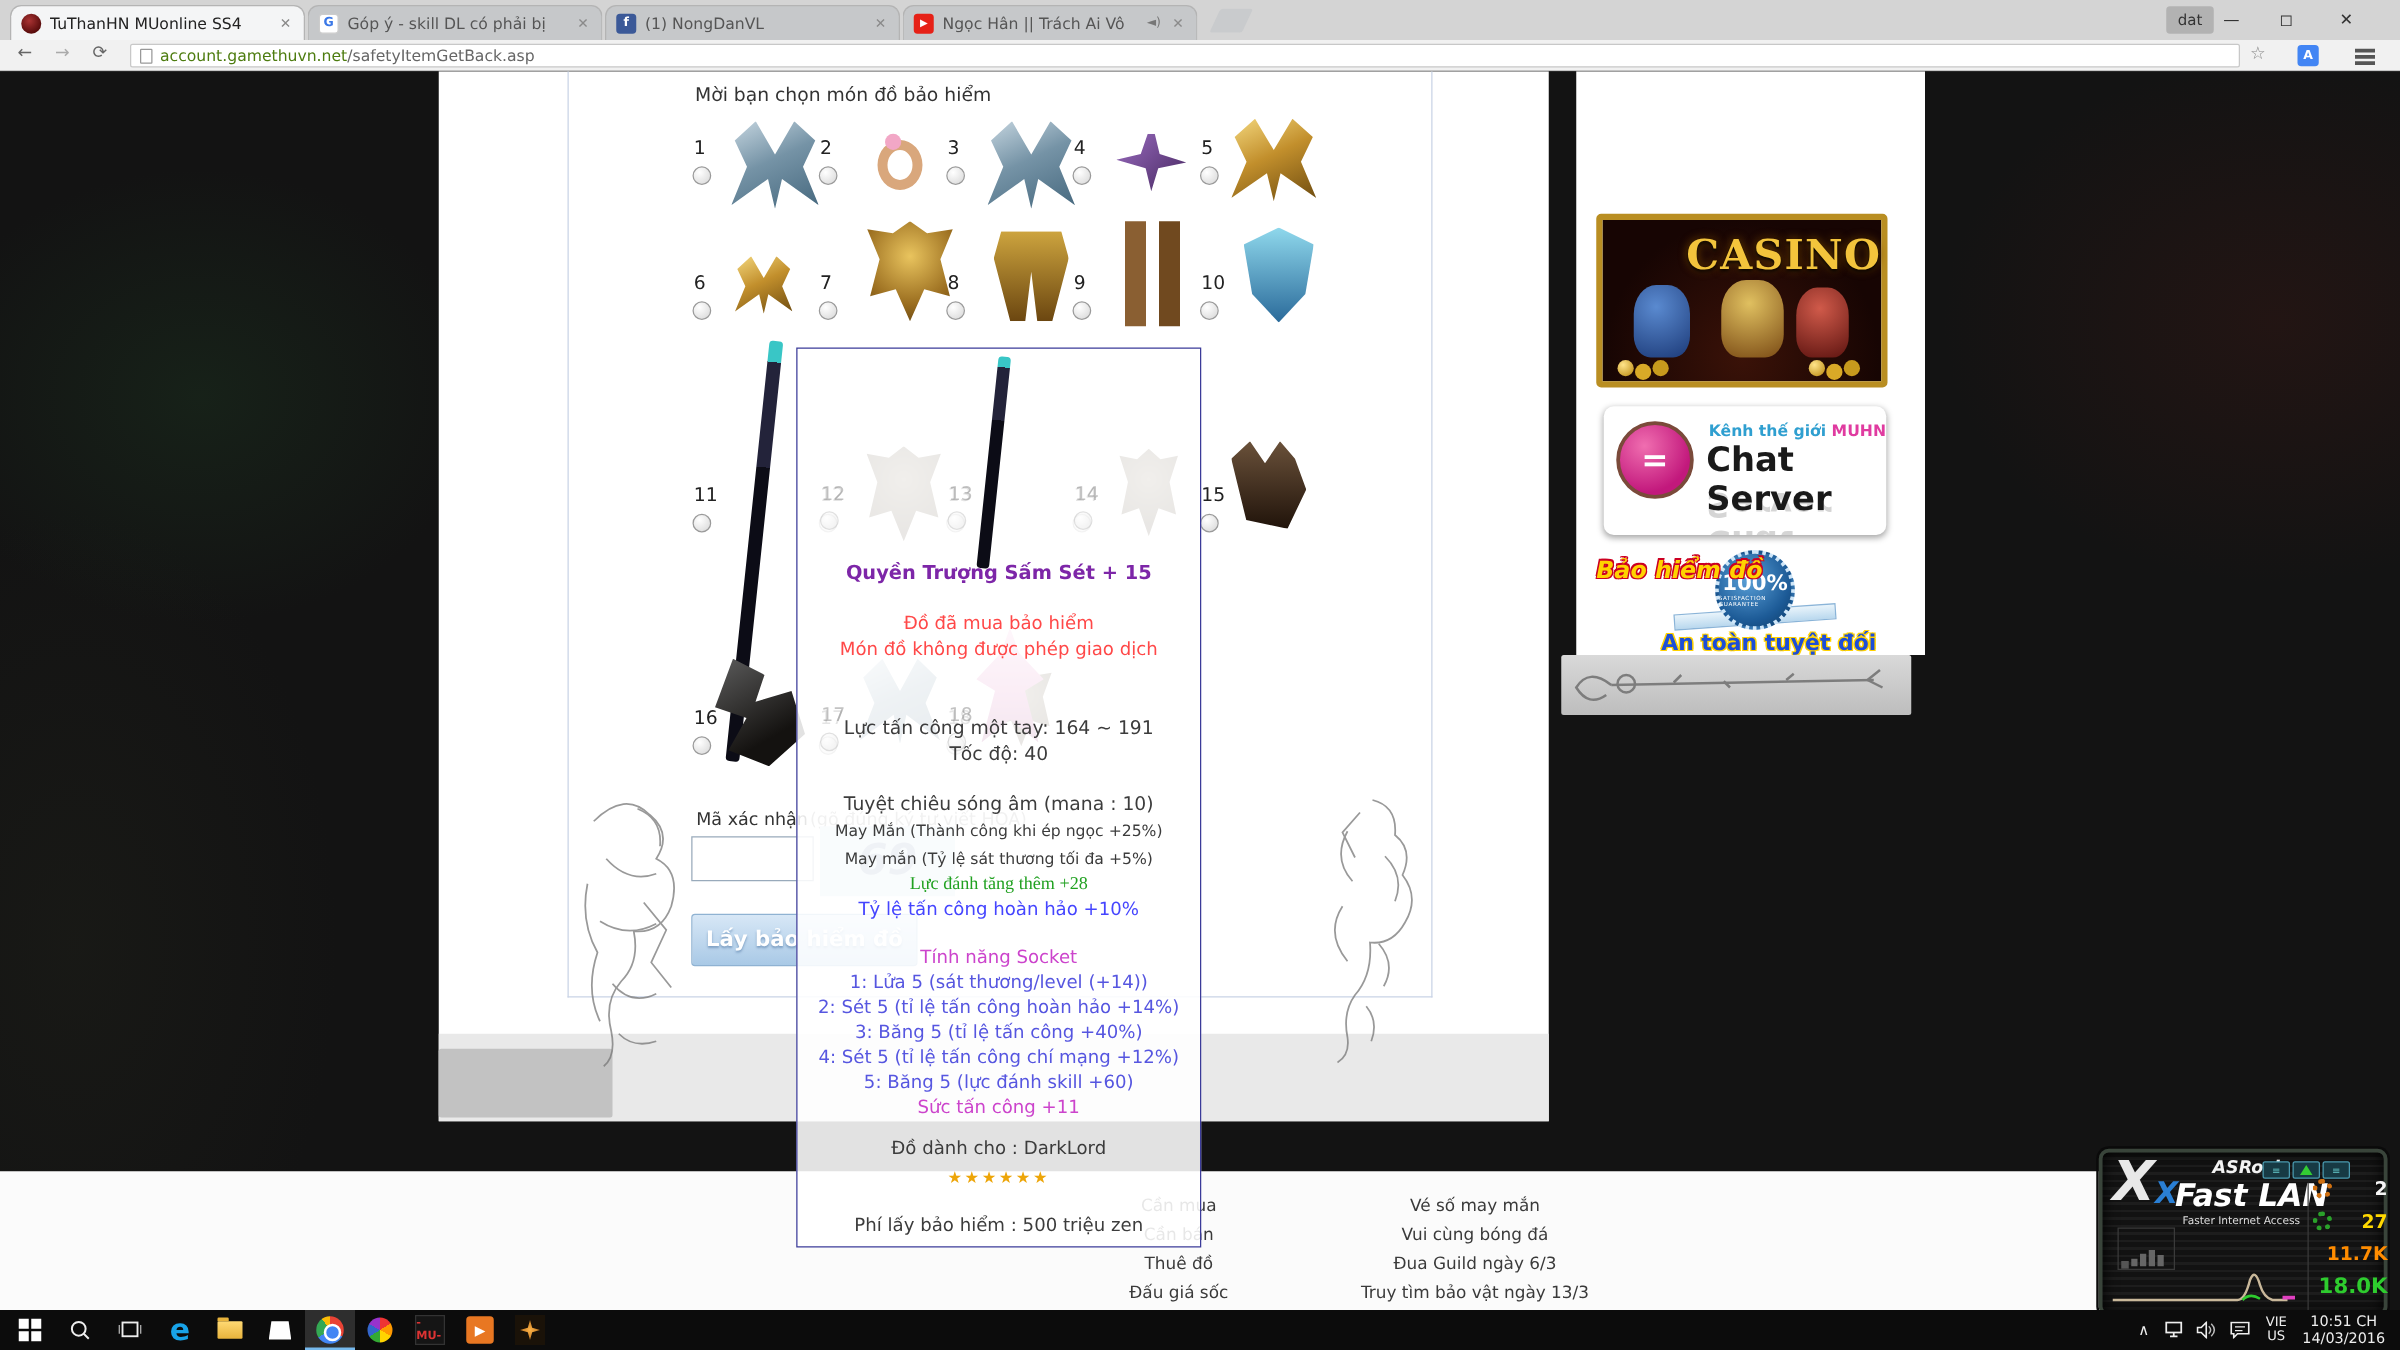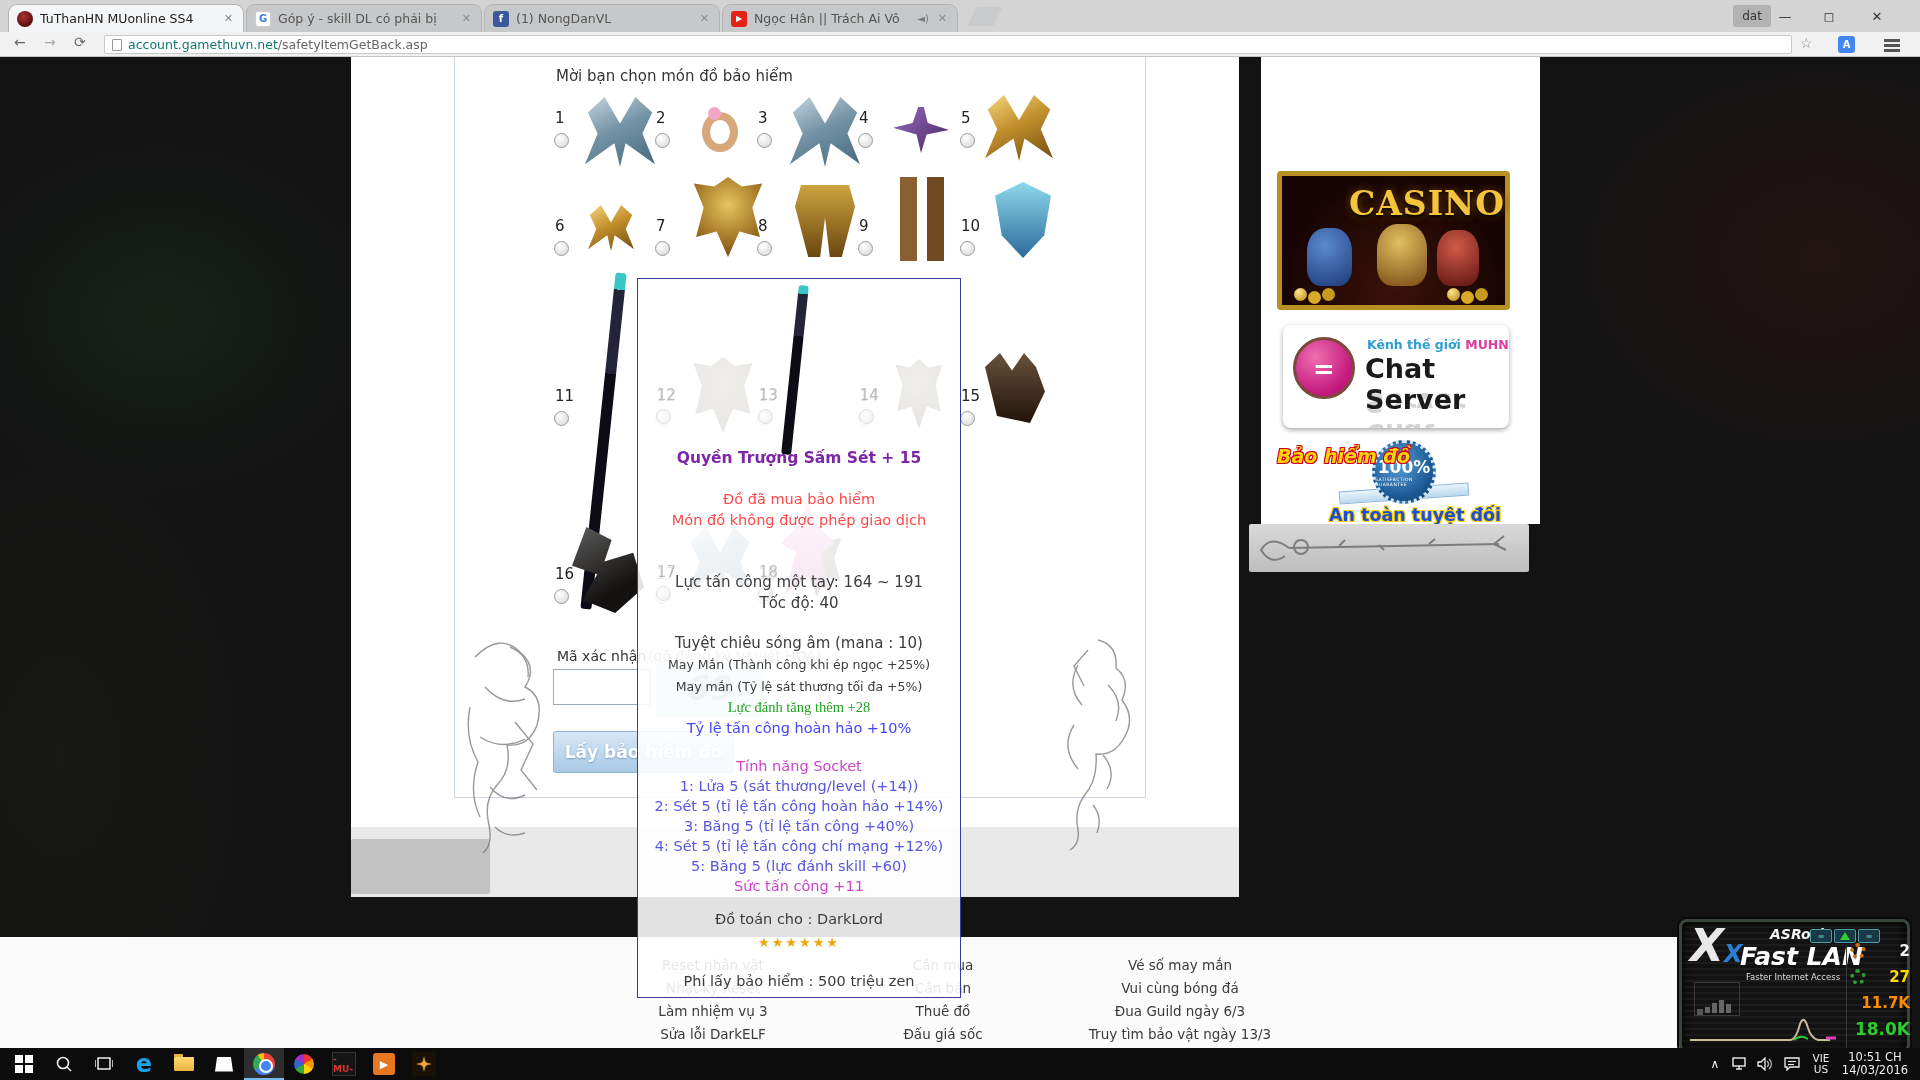--- a/index.html
+++ b/index.html
@@ -29,21 +29,21 @@
   .winbtn { position:absolute; top:4px; width:34px; height:24px; color:#333; font-size:13px;
             display:flex; align-items:center; justify-content:center; }
 
   #navbar { position:absolute; top:32px; left:0; width:1920px; height:25px; background:#f1f1f1;
             border-bottom:1px solid #c4c4c4; }
   .navico { position:absolute; top:2px; font-size:14px; color:#666; }
   #urlbox { position:absolute; top:3px; left:104px; width:1688px; height:19px; background:#fff;
             border:1px solid #c8c8c8; border-radius:2px; display:flex; align-items:center; gap:6px;
             padding:0 7px; font-size:12.5px; }
   #urlbox .doc { width:10px; height:12px; border:1px solid #999; border-radius:1px; background:#fff; }
-  .url-domain { color:#0f766e; }
+  .url-domain { color:#4d7c0f; }
   .url-path { color:#666; }
   #star-icon { position:absolute; top:3px; left:1800px; color:#8a8a8a; font-size:14px; }
   #translate-icon { position:absolute; top:4px; left:1838px; width:17px; height:17px; background:#4285f4;
             border-radius:3px; color:#fff; font-size:10px; font-weight:bold; text-align:center; line-height:17px; }
   #menu-icon { position:absolute; top:7px; left:1884px; width:16px; height:2.5px; background:#555;
             box-shadow:0 5px 0 #555, 0 10px 0 #555; }
 
   
   #viewport { position:absolute; top:57px; left:0; width:1920px; height:991px; overflow:hidden;
       background:
@@ -423,32 +423,26 @@
       <div class="tt tt-luck" style="top:400px">May mắn (Tỷ lệ sát thương tối đa +5%)</div>
       <div class="tt tt-green" style="top:420px">Lực đánh tăng thêm +28</div>
       <div class="tt tt-blue" style="top:441px">Tỷ lệ tấn công hoàn hảo +10%</div>
       <div class="tt tt-mag" style="top:479px">Tính năng Socket</div>
       <div class="tt tt-sock" style="top:499px">1: Lửa 5 (sát thương/level (+14))</div>
       <div class="tt tt-sock" style="top:519px">2: Sét 5 (tỉ lệ tấn công hoàn hảo +14%)</div>
       <div class="tt tt-sock" style="top:539px">3: Băng 5 (tỉ lệ tấn công +40%)</div>
       <div class="tt tt-sock" style="top:559px">4: Sét 5 (tỉ lệ tấn công chí mạng +12%)</div>
       <div class="tt tt-sock" style="top:579px">5: Băng 5 (lực đánh skill +60)</div>
       <div class="tt tt-mag" style="top:599px">Sức tấn công +11</div>
-      <div class="tt tt-dark" style="top:632px;font-size:14.5px">Đồ toán cho : DarkLord</div>
+      <div class="tt tt-dark" style="top:632px;font-size:14.5px">Đồ dành cho : DarkLord</div>
       <div class="tt tt-stars" style="top:656px">★★★★★★</div>
       <div class="tt tt-dark" style="top:694px;font-size:14.5px">Phí lấy bảo hiểm : 500 triệu zen</div>
     </div>
 
     <div id="footer">
-      <div class="fcol" style="left:583px">
-        <a>Reset nhân vật</a>
-        <a>Nhật ký Reset</a>
-        <a>Làm nhiệm vụ 3</a>
-        <a>Sửa lỗi DarkELF</a>
-      </div>
       <div class="fcol" style="left:813px">
         <a>Cần mua</a>
         <a>Cần bán</a>
         <a>Thuê đồ</a>
         <a>Đấu giá sốc</a>
       </div>
       <div class="fcol" style="left:1050px">
         <a>Vé số may mắn</a>
         <a>Vui cùng bóng đá</a>
         <a>Đua Guild ngày 6/3</a>

